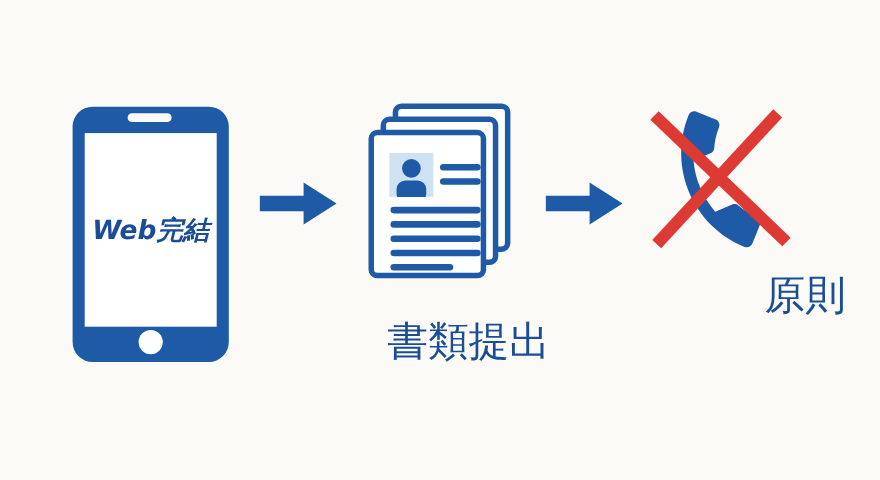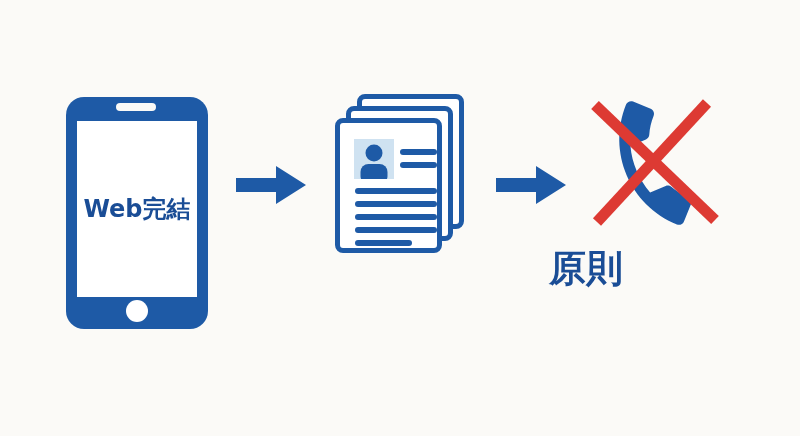--- a/index.html
+++ b/index.html
@@ -7,21 +7,21 @@
     width:800px;height:436px;
     background:#fbfaf7;
     font-family:"DejaVu Sans",sans-serif;
     position:relative;overflow:hidden;
   }
   .stage{position:absolute;inset:0;}
 
   
   .phone{
     position:absolute;left:66px;top:97px;width:142px;height:232px;
-    background:#1e5aa6;border-radius:18px;
+    background:#1e5aa6;border-radius:18px;font-style:italic;
   }
   .phone .speaker{
     position:absolute;left:50px;top:6px;width:40px;height:8px;
     background:#fbfaf7;border-radius:4px;
   }
   .phone .screen{
     position:absolute;left:11px;top:24px;width:120px;height:176px;
     background:#ffffff;
     display:flex;align-items:center;justify-content:center;
   }
@@ -57,22 +57,22 @@
   .bar.s1{left:60px;top:26px;width:37px;}
   .bar.s2{left:60px;top:39px;width:37px;}
   .bar.l1{left:15px;top:65px;width:82px;}
   .bar.l2{left:15px;top:78px;width:82px;}
   .bar.l3{left:15px;top:91px;width:82px;}
   .bar.l4{left:15px;top:104px;width:82px;}
   .bar.l5{left:15px;top:117px;width:57px;}
 
   
   .label{
-    position:absolute;color:#1a4d96;font-weight:700;
-    text-align:left;white-space:nowrap;
+    position:absolute;color:#1a4d96;font-weight:400;
+    text-align:right;white-space:nowrap;
   }
   .label-doc{left:300px;top:291px;width:200px;font-size:37px;line-height:40px;}
   .label-nophone{left:549px;top:249px;width:220px;font-size:37px;line-height:40px;}
 
   
   .handset-svg{position:absolute;left:590px;top:98px;width:130px;height:130px;}
   .cross-svg{position:absolute;left:588px;top:96px;width:135px;height:132px;}
 </style>
 </head>
 <body>
@@ -122,18 +122,19 @@
       <g transform="rotate(22 12 12)">
         <path fill="#1e5aa6" d="M6.62 10.79c1.44 2.83 3.76 5.14 6.59 6.59l2.2-2.2c.27-.27.67-.36 1.02-.24 1.12.37 2.33.57 3.57.57.55 0 1 .45 1 1V20c0 .55-.45 1-1 1-9.39 0-17-7.61-17-17 0-.55.45-1 1-1h3.5c.55 0 1 .45 1 1 0 1.25.2 2.45.57 3.57.11.35.03.74-.25 1.02l-2.2 2.2z"></path>
       </g>
     </svg>
     <svg class="cross-svg" viewBox="0 0 135 132">
       <line x1="7" y1="9" x2="127" y2="124" stroke="#dd3a33" stroke-width="11"></line>
       <line x1="119" y1="7" x2="9" y2="126" stroke="#dd3a33" stroke-width="11"></line>
     </svg>
   </div>
 
+  <div class="label label-doc">書類提出</div>
 
   <div class="label label-nophone">
     <div>原則</div>
   </div>
 
 </div>
 
 </body></html>

